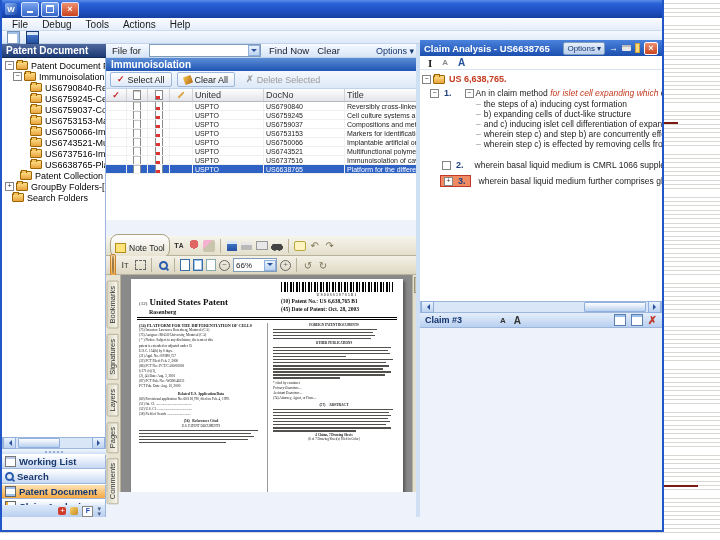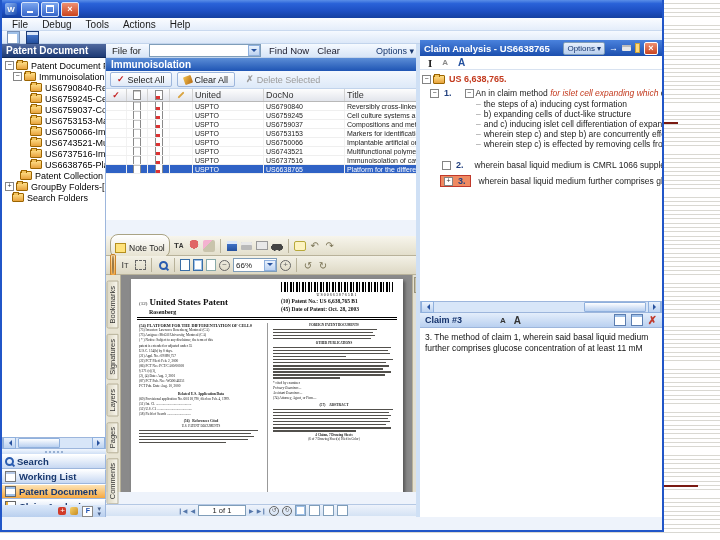--- a/index.html
+++ b/index.html
@@ -335,26 +335,26 @@
   </div>
   <div class="abs splitter">
       <i></i>
       <i></i>
       <i></i>
       <i></i>
       <i></i>
     </div>
   <div class="abs nav-stack" id="navstack">
       <div class="nav-item">
+        <span class="ni-ic ic-worklist"></span>
+        <span>Working List</span>
+      </div>
+      <div class="nav-item">
         <span class="ni-ic ic-search-n"></span>
         <span>Search</span>
-      </div>
-      <div class="nav-item">
-        <span class="ni-ic ic-worklist"></span>
-        <span>Working List</span>
       </div>
       <div class="nav-item active">
         <span class="ni-ic ic-docpage"></span>
         <span>Patent Document</span>
       </div>
       <div class="nav-item">
         <span class="ni-ic ic-claim"></span>
         <span>Claim Analysis</span>
       </div>
     </div>
@@ -663,33 +663,20 @@
           </div>
         <div class="pp-small-center" style="font-weight:bold">4 Claims, 7 Drawing Sheets</div>
         <div class="pp-small-center">(6 of 7 Drawing Sheet(s) Filed in Color)</div>
       </div>
     </div>
   </div>
   <div class="abs pdf-vscroll">
       <div class="vthumb"></div>
     </div>
 
-  <div class="abs pdf-navrow">
-    <span class="nav-ic">❙◀</span>
-    <span class="nav-ic">◀</span>
-    <span class="pageno-box">1 of 1</span>
-    <span class="nav-ic">▶</span>
-    <span class="nav-ic">▶❙</span>
-    <span class="circ" style="width:8px;height:8px;font-size:6px;line-height:7px;">↺</span>
-    <span class="circ" style="width:8px;height:8px;font-size:6px;line-height:7px;">↻</span>
-    <span class="view-box" style="box-shadow:inset 0 0 0 1px #9fc0e8;"></span>
-    <span class="view-box"></span>
-    <span class="view-box"></span>
-    <span class="view-box"></span>
-  </div>
 
   <div class="abs vsplit"></div>
 
   <div class="abs claim-hdr">
     <span class="t">Claim Analysis - US6638765</span>
     <span class="opt-btn"><span>Options</span> ▾</span>
     <span class="hdr-ic">→</span>
     <span class="hdr-print"></span>
     <span class="hdr-pin"></span>
     <span class="hdr-close">×</span>
@@ -746,15 +733,14 @@
   <div class="abs claim3-hdr">
     <span class="t">Claim #3</span>
     <span class="c3-A1">A</span>
     <span class="c3-A2">A</span>
     <span class="c3-icons">
       <span class="c3-win"></span>
       <span class="c3-win"></span>
       <span class="c3-x">✗</span>
     </span>
   </div>
-  <div class="abs claim-text">3. The method of claim 1, wherein said basal liquid medium further comprises glucose concentration of at least 11 mM</div>
 
 </div>
 
 </body></html>

